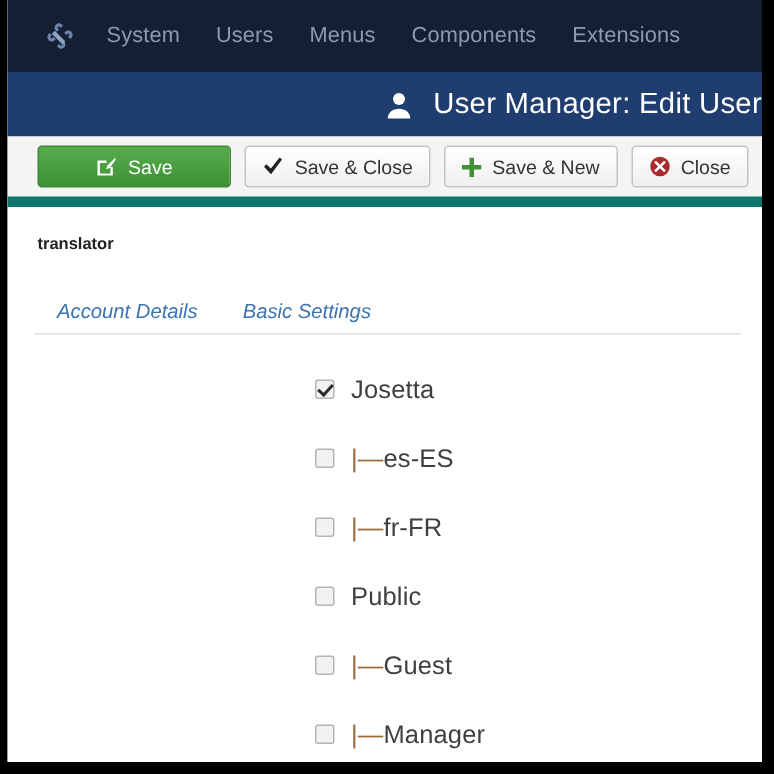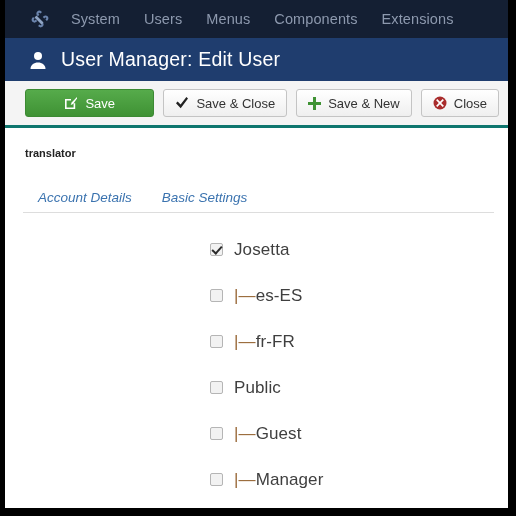--- a/index.html
+++ b/index.html
@@ -14,21 +14,21 @@
   #frame {
     position: absolute;
     left: 5px; top: 0px;
     width: 503px; height: 508px;
     background: #ffffff;
     overflow: hidden;
   }
 
   
   #menubar {
-    height: 38px;
+    height: 48px;
     background: #141f33;
     display: flex;
     align-items: center;
     white-space: nowrap;
     overflow: hidden;
   }
   #joomla-logo {
     width: 38px;
     display: flex;
     align-items: center;
@@ -44,40 +44,40 @@
     letter-spacing: 0.1px;
   }
   .menu-item:first-of-type { padding-left: 20px; }
 
   
   #titlebar {
     height: 43px;
     background: #1f3d6e;
     display: flex;
     align-items: center;
-    padding-left: 22px;
-    box-sizing: border-box;
+    box-sizing: border-box;
+    justify-content: flex-end;
   }
   #title-person-icon {
     width: 22px; height: 22px;
     flex: 0 0 auto;
     margin-right: 12px;
     display: flex; align-items: center; justify-content: center;
   }
   #page-title {
     color: #ffffff;
     font-size: 19.5px;
     letter-spacing: 0.2px;
   }
 
   
   #toolbar {
     height: 47px;
     background: #f4f4f4;
-    border-bottom: 3px solid #0f766e;
+    border-bottom: 7px solid #0f766e;
     display: flex;
     align-items: center;
     padding-left: 20px;
     box-sizing: border-box;
   }
   .tb-btn {
     height: 28px;
     display: inline-flex;
     align-items: center;
     justify-content: center;

